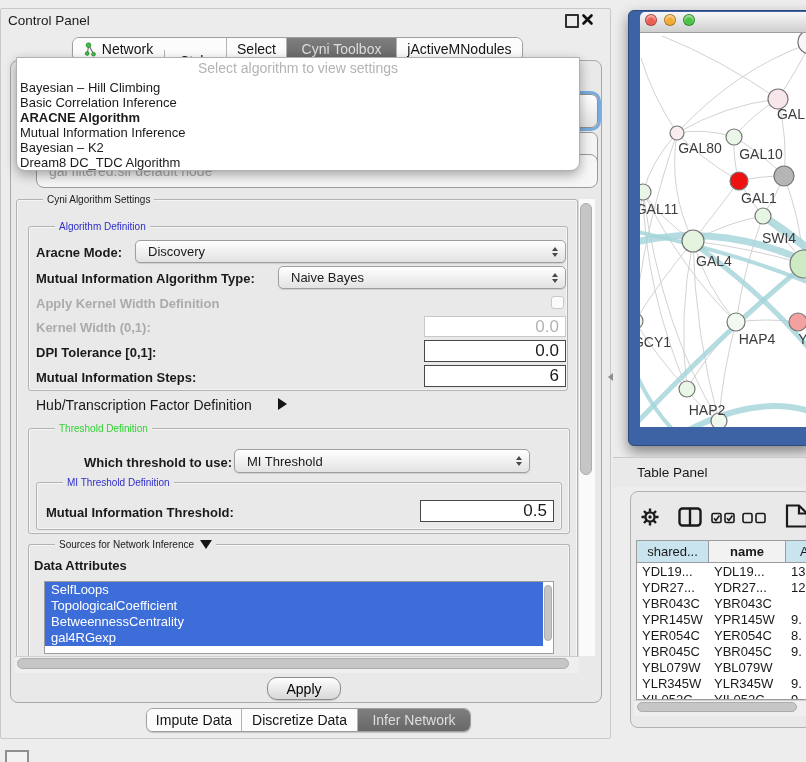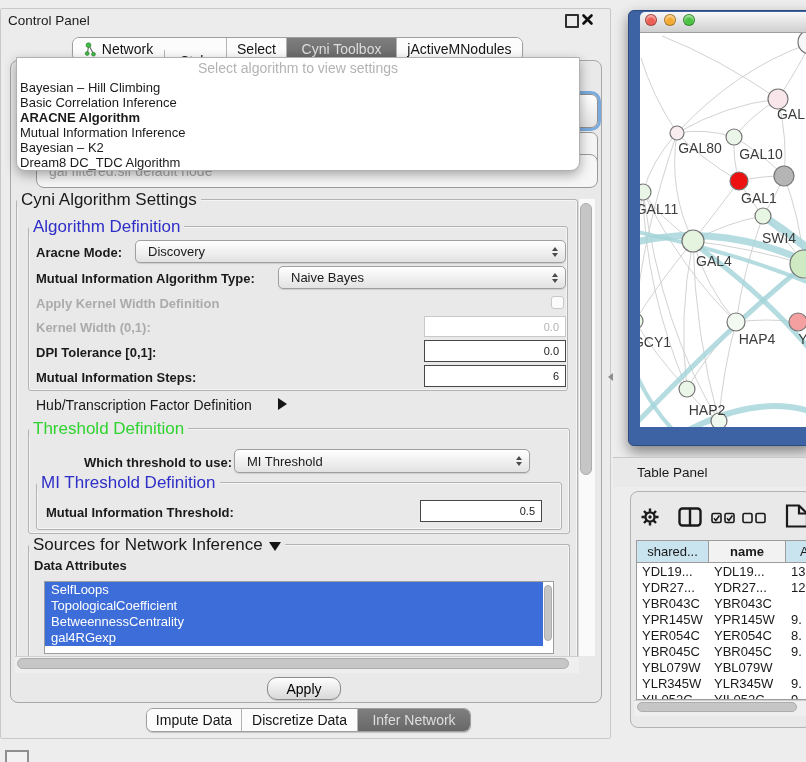--- a/index.html
+++ b/index.html
@@ -2,36 +2,36 @@
 <html><head>
 <meta charset="utf-8">
 <style>
   html,body{margin:0;padding:0}
   body{width:806px;height:762px;background:#ededed;font-family:"Liberation Sans",sans-serif;
        font-size:13px;color:#1a1a1a;overflow:hidden;position:relative}
   .abs{position:absolute}
   .bold{font-weight:bold}
   
   .group{position:absolute;border:1px solid #b3b3b3;border-radius:3px;box-shadow:inset 0 0 0 1px rgba(255,255,255,.55)}
-  .legend{position:absolute;top:-8px;left:0;background:#e9e9e9;padding:0 4px;line-height:15px;font-size:17px;white-space:nowrap}
+  .legend{position:absolute;top:-8px;left:26px;background:#e9e9e9;padding:0 4px;line-height:15px;font-size:10px;white-space:nowrap}
   
   .lbl{position:absolute;white-space:nowrap;font-size:13px}
   .lbl.b{font-weight:bold}
   .lbl.dis{color:#ababab;font-weight:bold}
   
   .combo{position:absolute;box-sizing:border-box;border:1px solid #9f9f9f;border-radius:5px;
          background:linear-gradient(#ffffff,#e2e2e2);display:flex;align-items:center;
          padding:0 22px 0 12px;font-size:13px;box-shadow:0 1px 1px rgba(0,0,0,.12)}
   .spin{position:absolute;right:7px;top:50%;transform:translateY(-50%);display:flex;flex-direction:column;gap:2px}
   .spin i{display:block;width:0;height:0;border-left:3.5px solid transparent;border-right:3.5px solid transparent}
   .spin .u{border-bottom:4.5px solid #4a4a4a}
   .spin .d{border-top:4.5px solid #4a4a4a}
   
   .field{position:absolute;box-sizing:border-box;background:#fff;border:1px solid #474747;
-         display:flex;align-items:center;justify-content:flex-end;padding:0 6px;font-size:11px}
+         display:flex;align-items:center;justify-content:flex-end;padding:0 6px;font-size:17px}
   .field.dis{border-color:#c8c8c8;color:#b3b3b3}
   
   .tabbar{position:absolute;display:flex;border:1px solid #9f9f9f;border-radius:7px;overflow:hidden;
           background:#fcfcfc;box-shadow:0 1px 1px rgba(0,0,0,.18)}
   .seg{display:flex;align-items:center;justify-content:center;font-size:14px;color:#141414;
        border-left:1px solid #b4b4b4;background:#fcfcfc;height:100%;box-sizing:border-box;gap:5px;white-space:nowrap}
   .seg:first-child{border-left:none}
   .seg.active{background:linear-gradient(#7e7e7e,#686868);color:#dedede}
   
   .popup{position:absolute;background:#fff;border:1px solid #b0b0b0;border-radius:0 0 9px 9px;
@@ -173,21 +173,21 @@
   <span>MI Threshold</span>
   <span class="spin">
       <i class="u"></i>
       <i class="d"></i>
     </span>
 </div>
 <div class="group" style="left:36px;top:482px;width:524px;height:46px">
   <span class="legend" style="color:#2e2ec8">MI Threshold Definition</span>
 </div>
 <div class="lbl b" style="left:46px;top:505px">Mutual Information Threshold:</div>
-<div class="field" style="left:420px;top:500px;width:122px;height:22px">
+<div class="field" style="left:420px;top:500px;width:134px;height:22px">
   <span>0.5</span>
 </div>
 
 <div class="group" style="left:28px;top:544px;width:540px;height:112px;border-bottom:none;border-radius:3px 3px 0 0">
   <span class="legend" style="background:#e9e9e9">
     <span>Sources for Network Inference</span><span class="tri-down"></span>
   </span>
 </div>
 <div class="lbl b" style="left:34px;top:558px">Data Attributes</div>
 <div class="abs" style="left:44px;top:581px;width:510px;height:73px;background:#fff;border:1px solid #9e9e9e;box-sizing:border-box;overflow:hidden">

